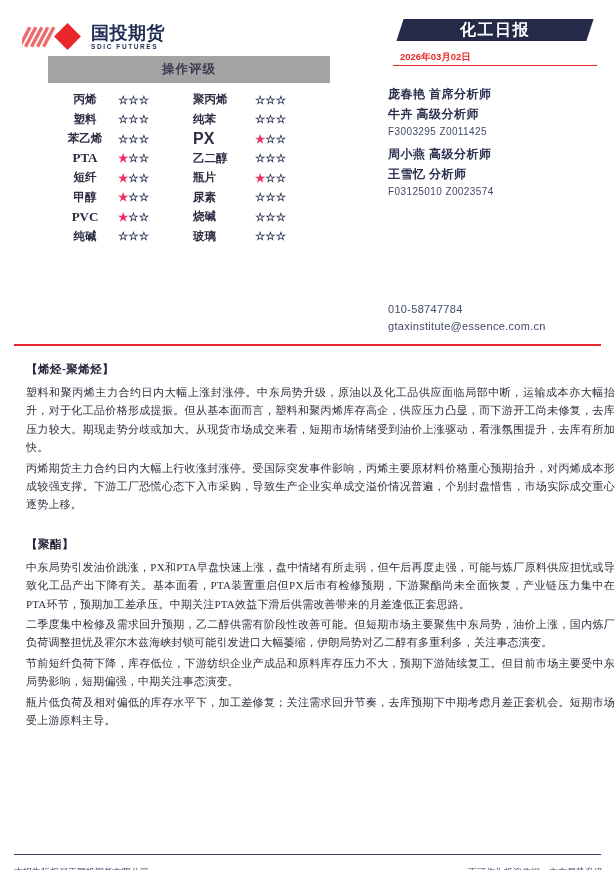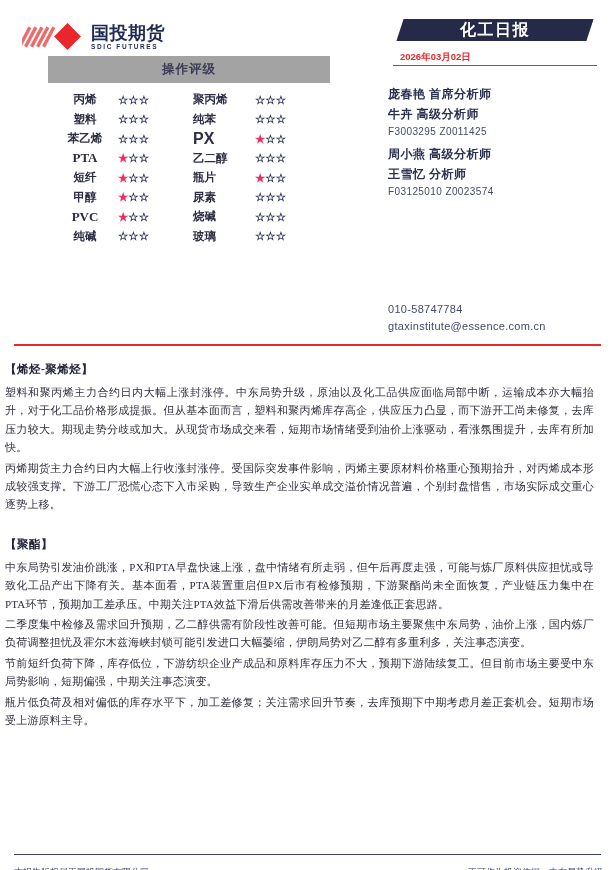--- a/index.html
+++ b/index.html
@@ -203,21 +203,21 @@
     left: 14px;
     top: 344px;
     width: 587px;
     height: 1.6px;
     background: #e8262b;
   }
 
   
   .body {
     position: absolute;
-    left: 5px;
+    left: 26px;
     top: 358px;
     width: 589px;
   }
   .sec-head {
     font-size: 11.5px;
     font-weight: bold;
     color: #23233a;
     margin: 4px 0 6px 0;
     letter-spacing: 0.5px;
   }

